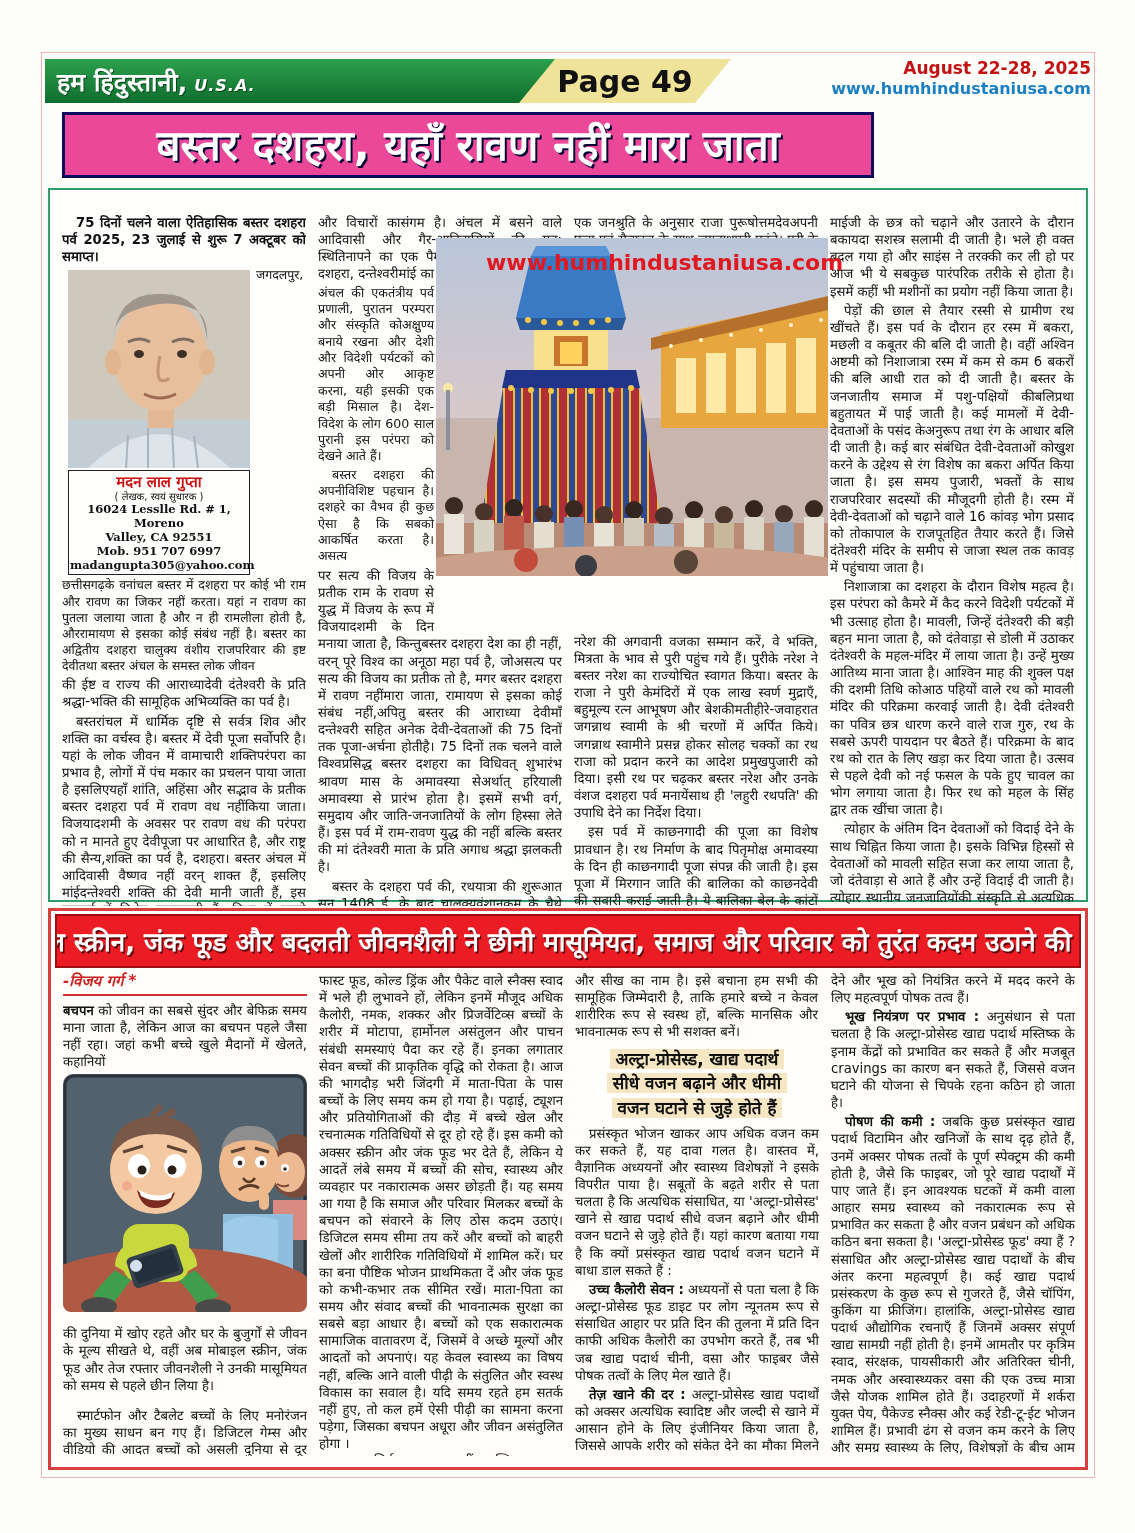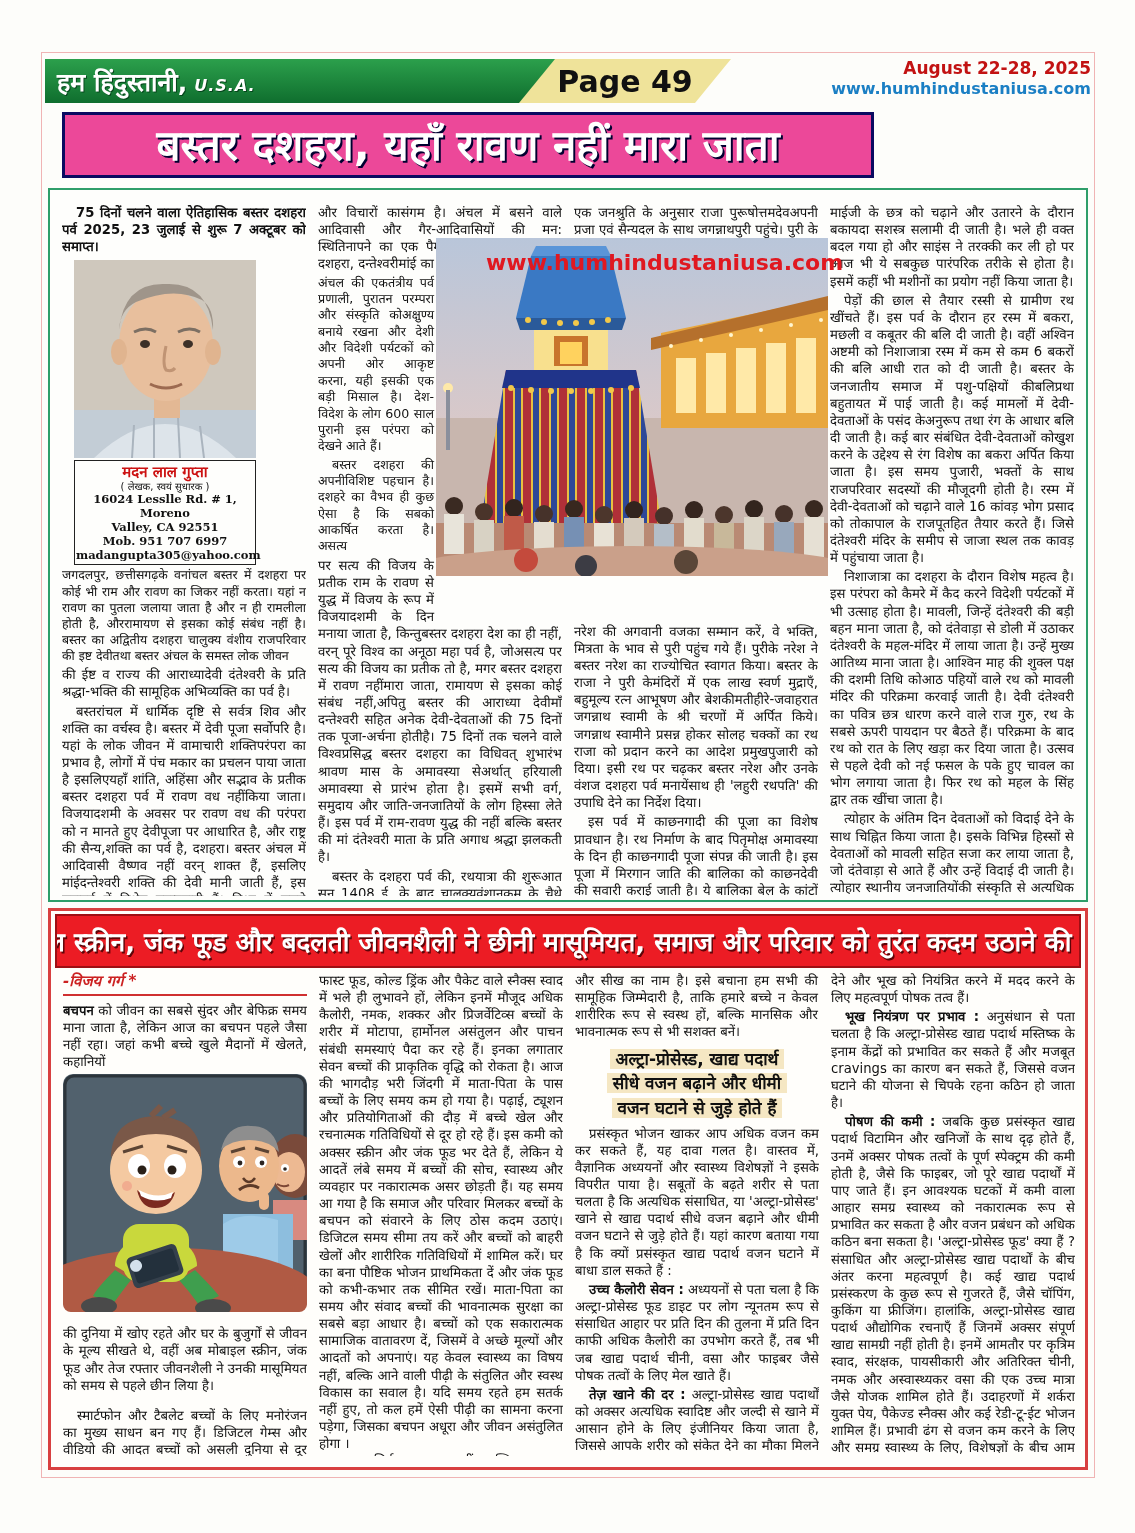--- a/index.html
+++ b/index.html
@@ -24,30 +24,30 @@
   .website{color:#1b7fc4;font-weight:bold;font-size:16px;}
 
   
   .headline1{position:absolute;left:62px;top:112px;width:812px;height:66px;background:#ec4899;
       border:3px solid #0a0a60;box-sizing:border-box;display:flex;align-items:flex-start;justify-content:center;}
   .headline1 span{color:#fff;font-weight:bold;font-size:42px;white-space:nowrap;
       text-shadow:2px 2px 0 #000030;}
   .art1{position:absolute;left:48px;top:188px;width:1040px;height:714px;border:2px solid #2f9e6a;
       box-sizing:border-box;background:#fefefc;}
   .art1-inner{position:relative;width:1012px;height:694px;margin:8px auto 0 12px;}
-  .col{position:absolute;top:6px;height:692px;overflow:hidden;font-size:13.2px;line-height:1.3;
+  .col{position:absolute;top:16px;height:692px;overflow:hidden;font-size:13.2px;line-height:1.3;
       text-align:justify;}
   .c1{left:0;width:244px;}
   .c2{left:256px;width:244px;}
   .c3{left:512px;width:244px;}
   .c4{left:768px;width:244px;}
   .col p{margin:0 0 2px 0;text-indent:14px;}
   .col p.noind{text-indent:0;}
   .intro{font-weight:bold;text-indent:14px;margin:0 0 3px 0;}
-  .fig1{float:left;width:182px;margin:3px 6px 2px 12px;}
+  .fig1{float:left;width:182px;margin:3px 6px 2px 6px;}
   .fig1 svg{display:block;width:182px;height:198px;}
   .capbox{border:1.5px solid #222;margin-top:2px;padding:2px 1px;text-align:center;line-height:1.2;}
   .capname{color:#cc1111;font-weight:bold;font-size:15px;}
   .caprole{font-size:10px;}
   .capaddr{font-weight:bold;font-size:11.5px;font-family:"DejaVu Serif",serif;}
   .spacer-r{float:right;width:128px;height:344px;}
   .block-sp{width:100%;height:348px;}
   .photo1{position:absolute;left:374px;top:40px;width:392px;height:338px;}
   .photo1 svg{display:block;width:100%;height:100%;}
   .photo-credit{position:absolute;left:50px;top:12px;width:335px;color:#e01820;font-weight:bold;

